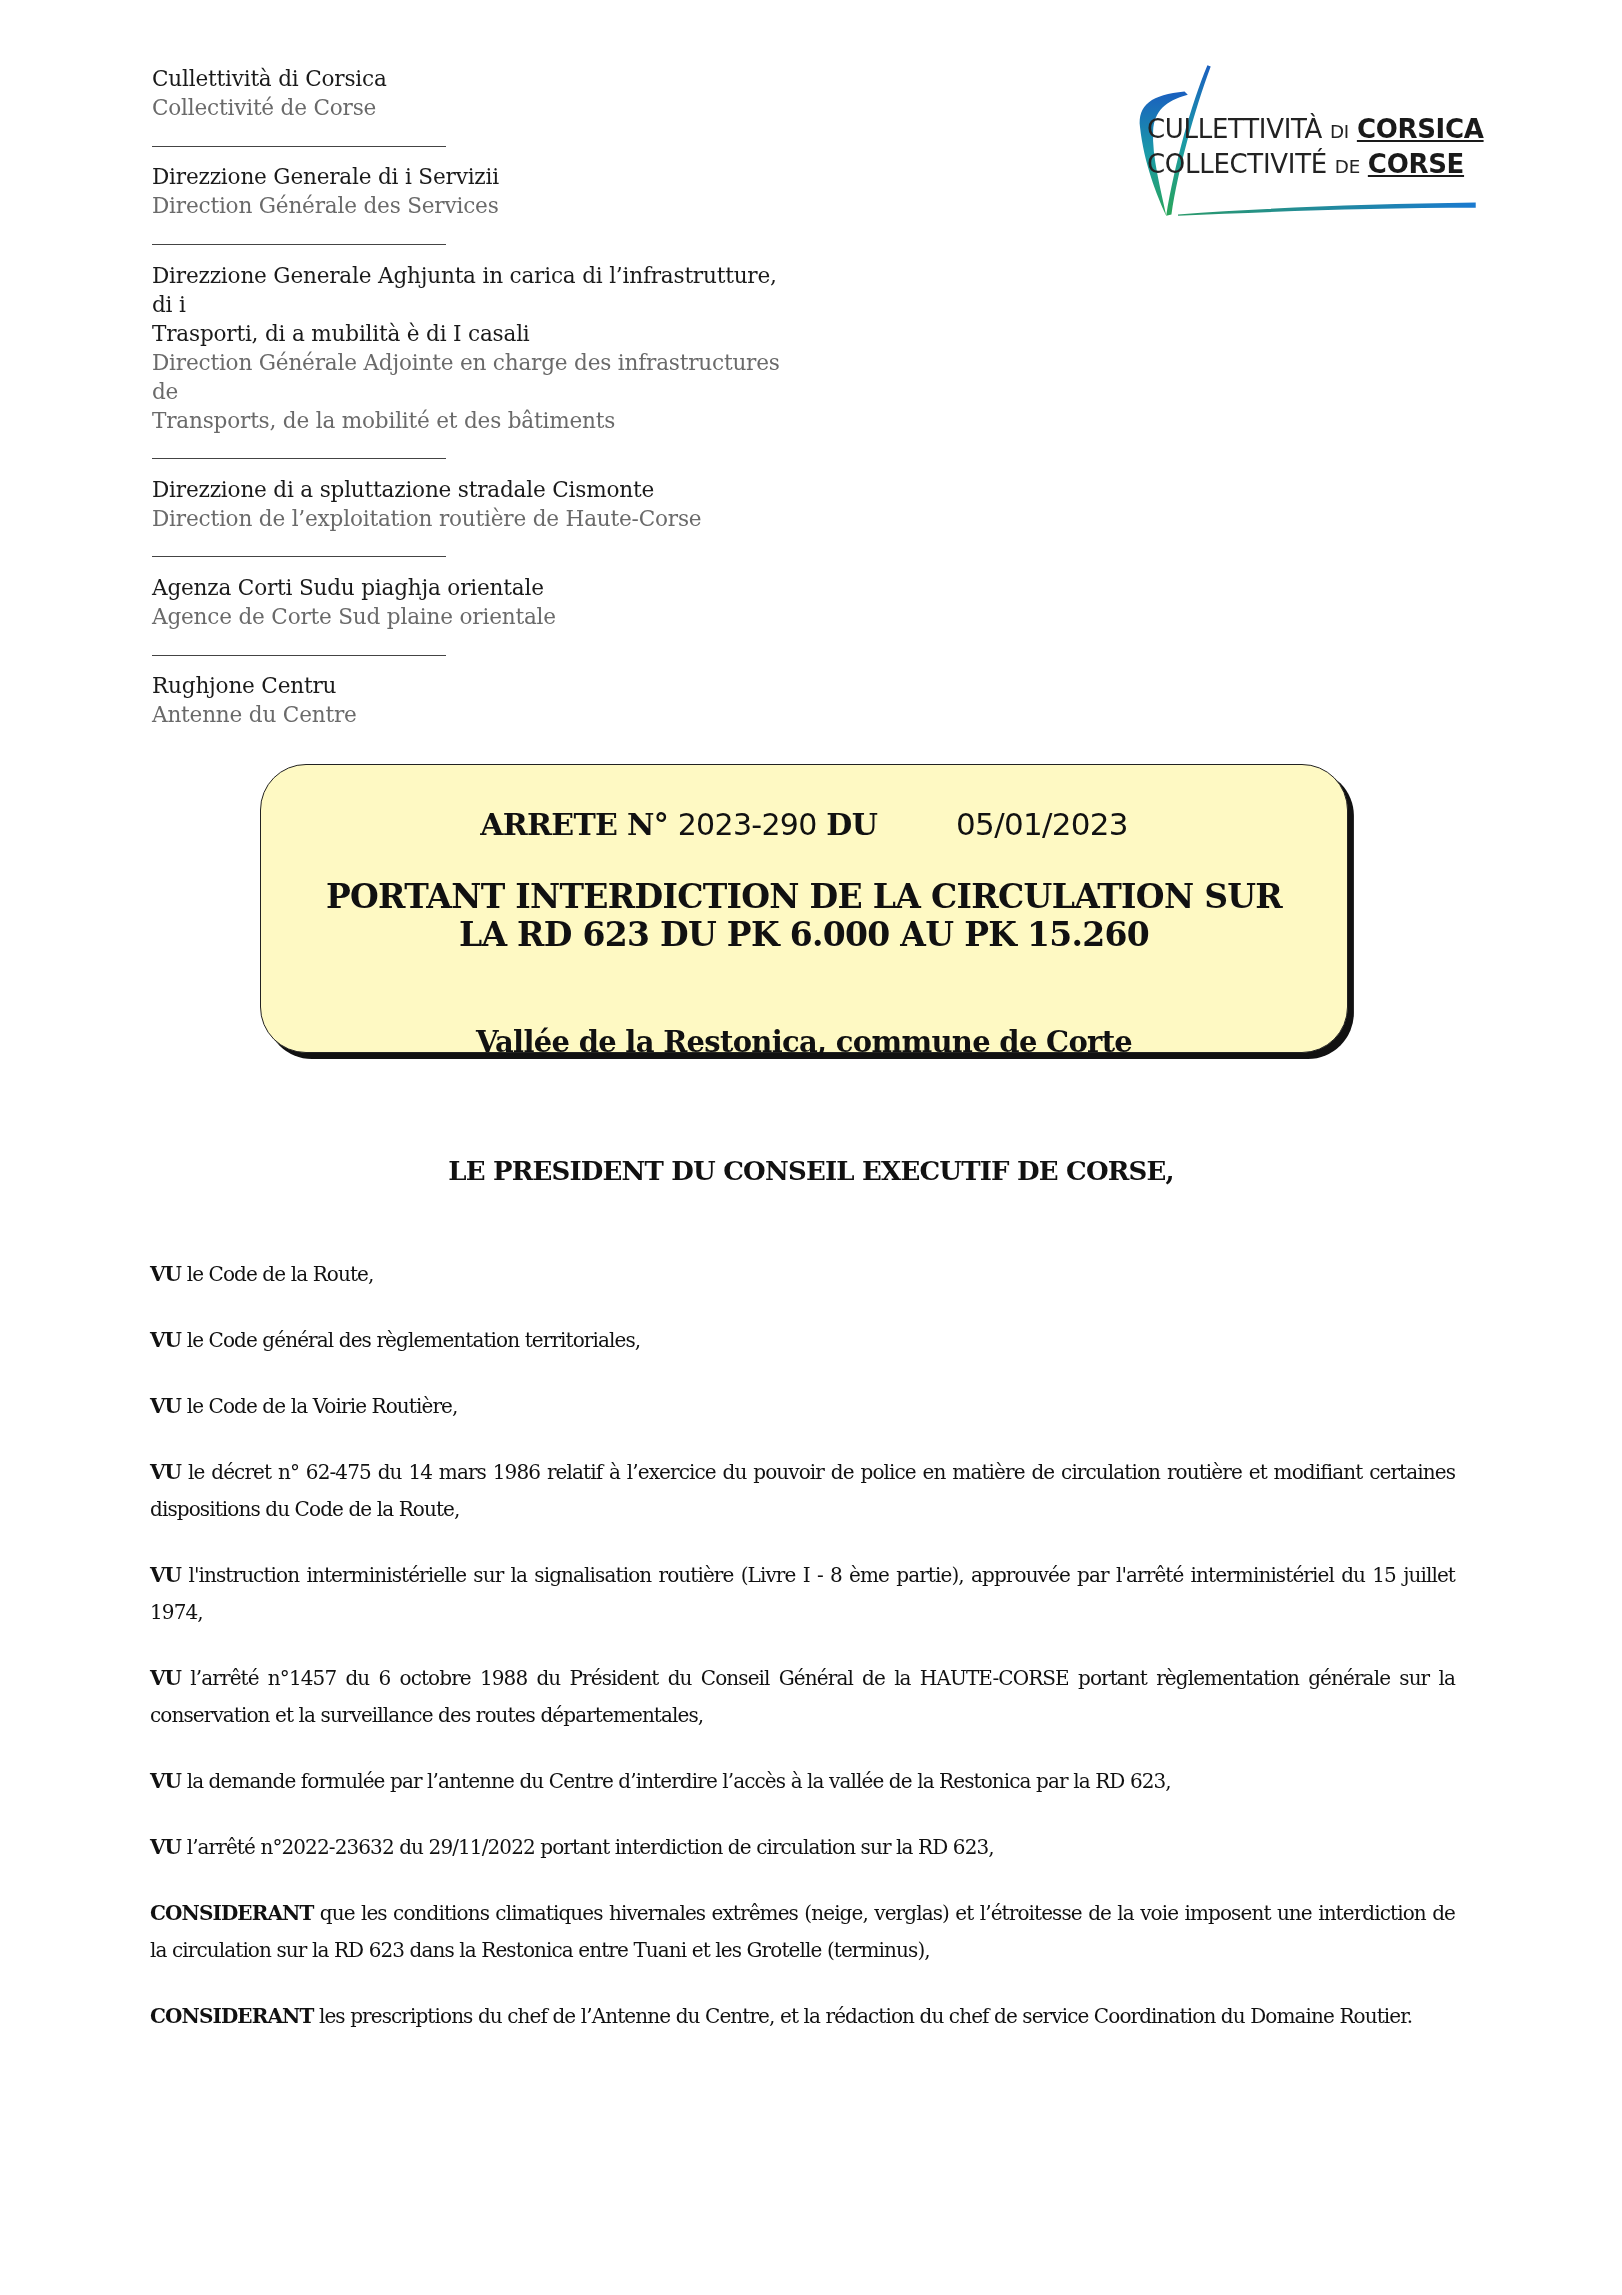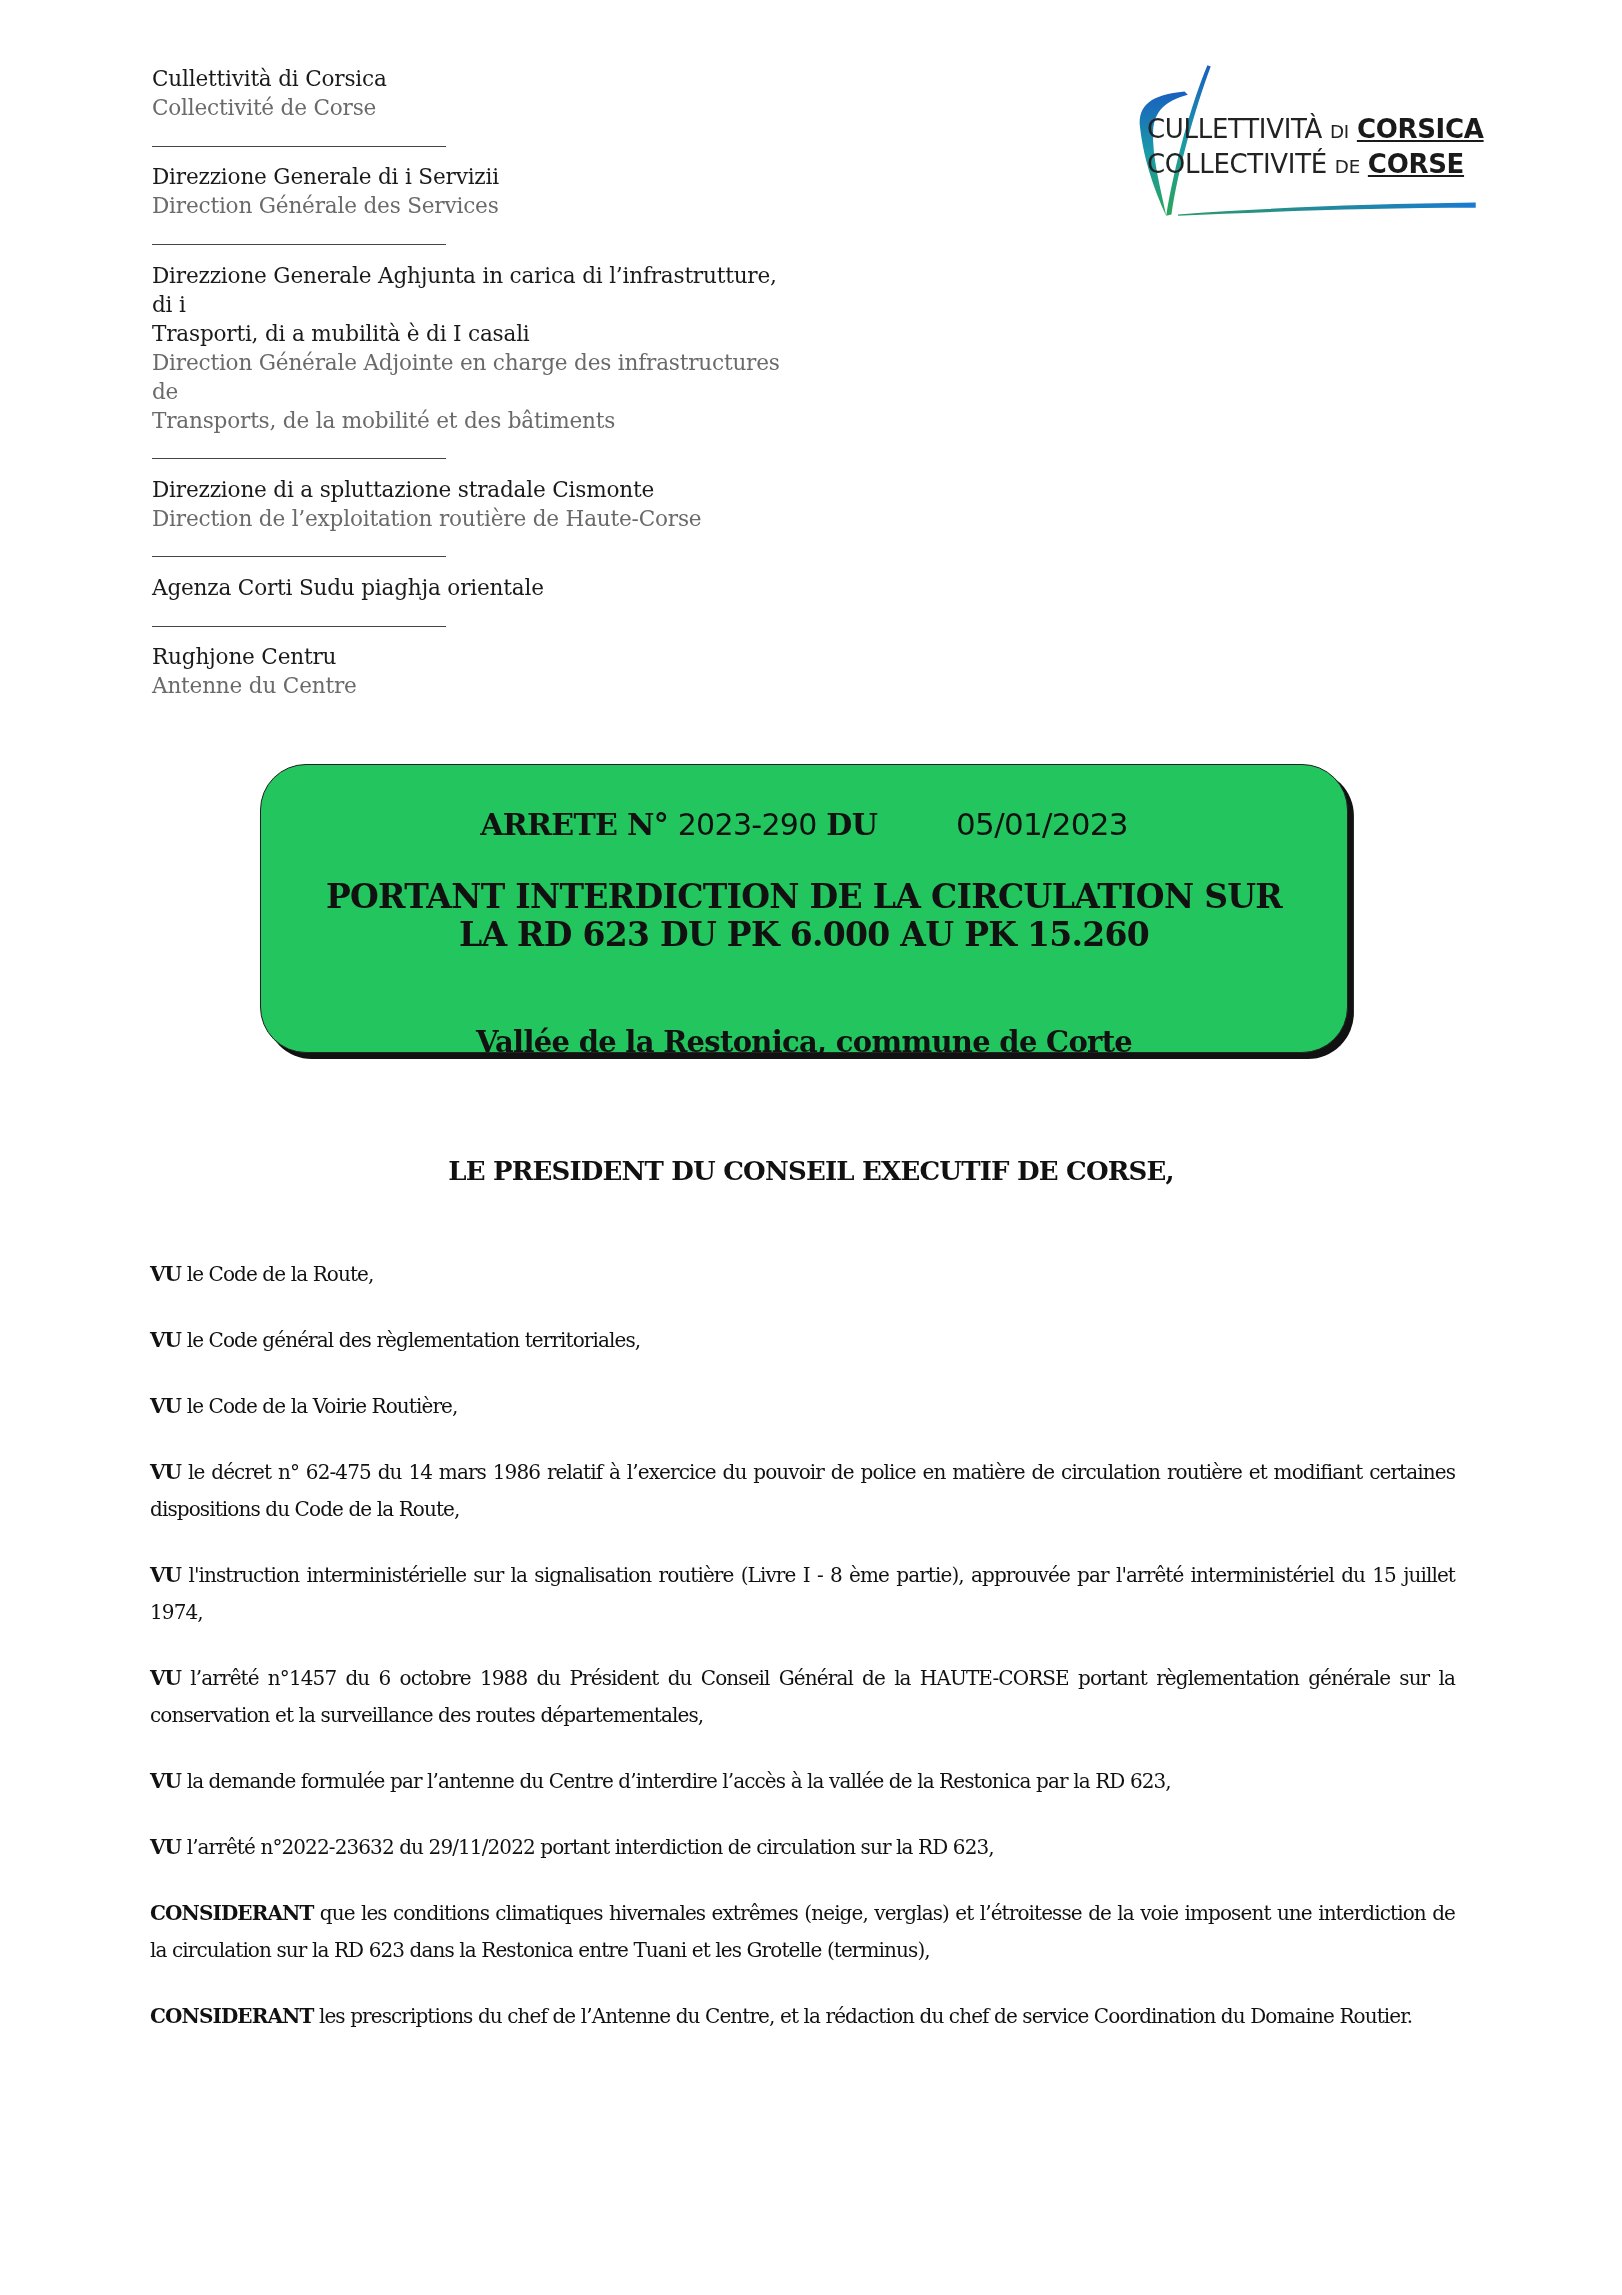--- a/index.html
+++ b/index.html
@@ -18,21 +18,21 @@
   .logo { position: absolute; left: 1106px; top: 65px; width: 373px; height: 164px; }
   .logo svg { position: absolute; left: 0; top: 0; }
   .logo-text { position: absolute; left: 41px; top: 48px; font-family: "DejaVu Sans", "Liberation Sans", sans-serif;
                font-size: 26px; line-height: 33px; color: #222; letter-spacing: -0.3px; white-space: nowrap; }
   .logo-text .small { font-size: 18.3px; }
   .logo-text .strong { font-weight: bold; color: #1a1a1a; text-decoration: underline; }
 
   
   .title-box { position: absolute; left: 260px; top: 764px; width: 1086px; height: 287px;
                border: 1.3px solid #222; border-radius: 46px;
-               box-shadow: 5.9px 5.9px 0 0 #111; background: #22c55e; }
+               box-shadow: 5.9px 5.9px 0 0 #111; background: #fef9c3; }
   .title-line1 { position: absolute; top: 41px; left: 0; width: 100%; text-align: center;
                  font-family: "DejaVu Serif", "Liberation Serif", serif; font-weight: bold; font-size: 30px;
                  letter-spacing: -0.7px; white-space: nowrap; }
   .title-line1 .num { font-family: "DejaVu Sans", "Liberation Sans", sans-serif; font-weight: normal; }
   .title-line1 .gap { display: inline-block; width: 79px; }
   .title-line1 .date { font-family: "DejaVu Sans", "Liberation Sans", sans-serif; font-weight: normal; font-size: 31px; }
   .title-line2 { position: absolute; top: 113px; left: 0; width: 100%; text-align: center;
                  font-weight: bold; font-size: 33px; line-height: 38px; letter-spacing: -0.7px; }
   .title-line3 { position: absolute; top: 216px; left: 0; width: 100%; text-align: center;
                  font-weight: bold; font-size: 29px; letter-spacing: -0.7px; margin-top: 44px; }
@@ -72,20 +72,21 @@
   <div class="org-sep"></div>
 
   <div class="org-group">
     <div class="org-line co">Direzzione di a spluttazione stradale Cismonte</div>
     <div class="org-line fr">Direction de l’exploitation routière de Haute-Corse</div>
   </div>
   <div class="org-sep"></div>
 
   <div class="org-group">
     <div class="org-line co">Agenza Corti Sudu piaghja orientale</div>
+    <div class="org-line fr">Agence de Corte Sud plaine orientale</div>
   </div>
   <div class="org-sep"></div>
 
   <div class="org-group">
     <div class="org-line co">Rughjone Centru</div>
     <div class="org-line fr">Antenne du Centre</div>
   </div>
 </div>
 
 <div class="logo">

